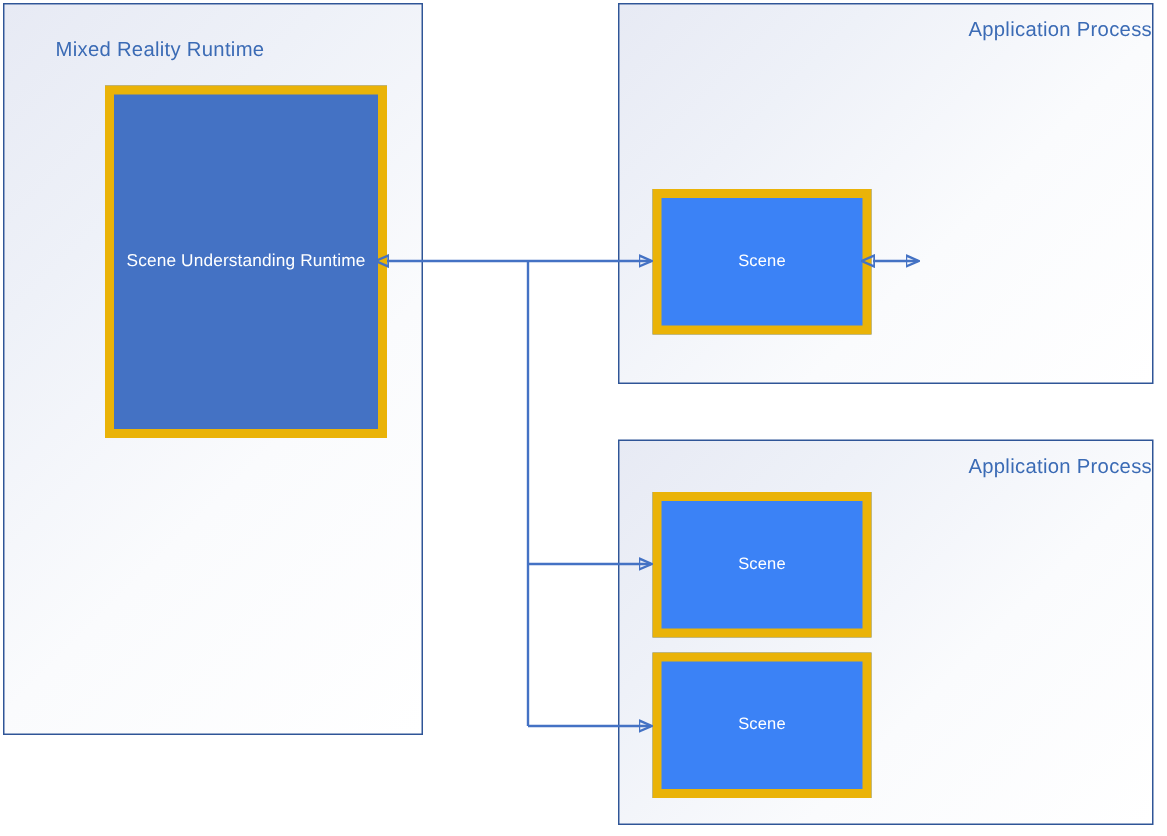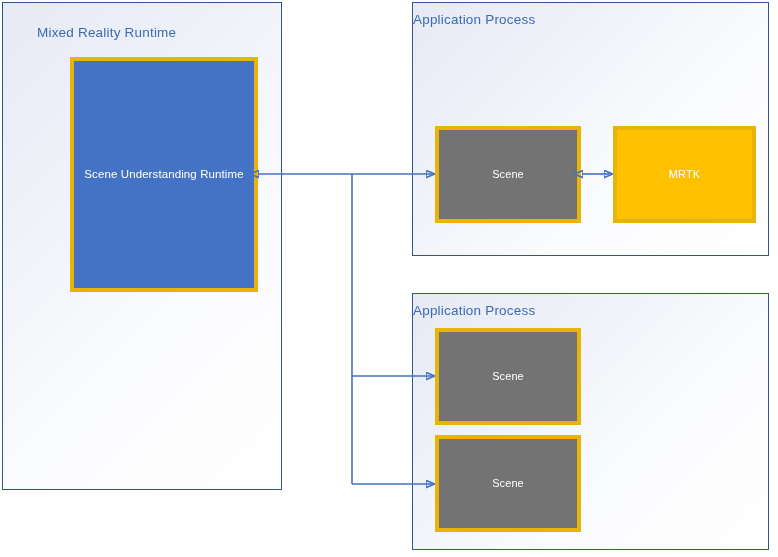--- a/index.html
+++ b/index.html
@@ -20,45 +20,45 @@
   .panel {
     position: absolute;
     border: 1px solid #2F5597;
     box-sizing: border-box;
     background: linear-gradient(135deg, #E7EAF4 0%, #EEF1F8 28%, #FAFBFD 62%, #FFFFFF 100%);
   }
   .panel-title {
     position: absolute;
     left: 0;
     right: 0;
-    text-align: left;
+    text-align: right;
     color: #3B6BB5;
     font-size: 13.5px;
     font-weight: 400;
     letter-spacing: .2px;
     white-space: nowrap;
   }
 
   
   .block {
     position: absolute;
     box-sizing: border-box;
-    border: 4px solid #eab308;
+    border: 6px solid #eab308;
     display: flex;
     align-items: center;
     justify-content: center;
     color: #FFFFFF;
     font-size: 11px;
     font-weight: 400;
     letter-spacing: .1px;
     text-align: center;
     line-height: 1.2;
   }
   .block.blue  { background: #4472C4; }
-  .block.green { background: #737373; }
+  .block.green { background: #3b82f6; }
   .block.gold  { background: #FFC000; }
   .block.blue .block-label { font-size: 11.5px; }
 
   
   #wires {
     position: absolute;
     left: 0; top: 0;
     width: 778px;
     height: 557px;
     pointer-events: none;
@@ -83,23 +83,20 @@
   </div>
 
   <div class="block blue" style="left:70px; top:57px; width:188px; height:235px;">
     <span class="block-label">Scene Understanding Runtime</span>
   </div>
 
   <div class="block green" style="left:435px; top:126px; width:146px; height:97px;">
     <span class="block-label">Scene</span>
   </div>
 
-  <div class="block gold" style="left:613px; top:126px; width:143px; height:97px;">
-    <span class="block-label">MRTK</span>
-  </div>
 
   <div class="block green" style="left:435px; top:328px; width:146px; height:97px;">
     <span class="block-label">Scene</span>
   </div>
 
   <div class="block green" style="left:435px; top:435px; width:146px; height:97px;">
     <span class="block-label">Scene</span>
   </div>
 
   <svg id="wires" viewBox="0 0 778 557">

